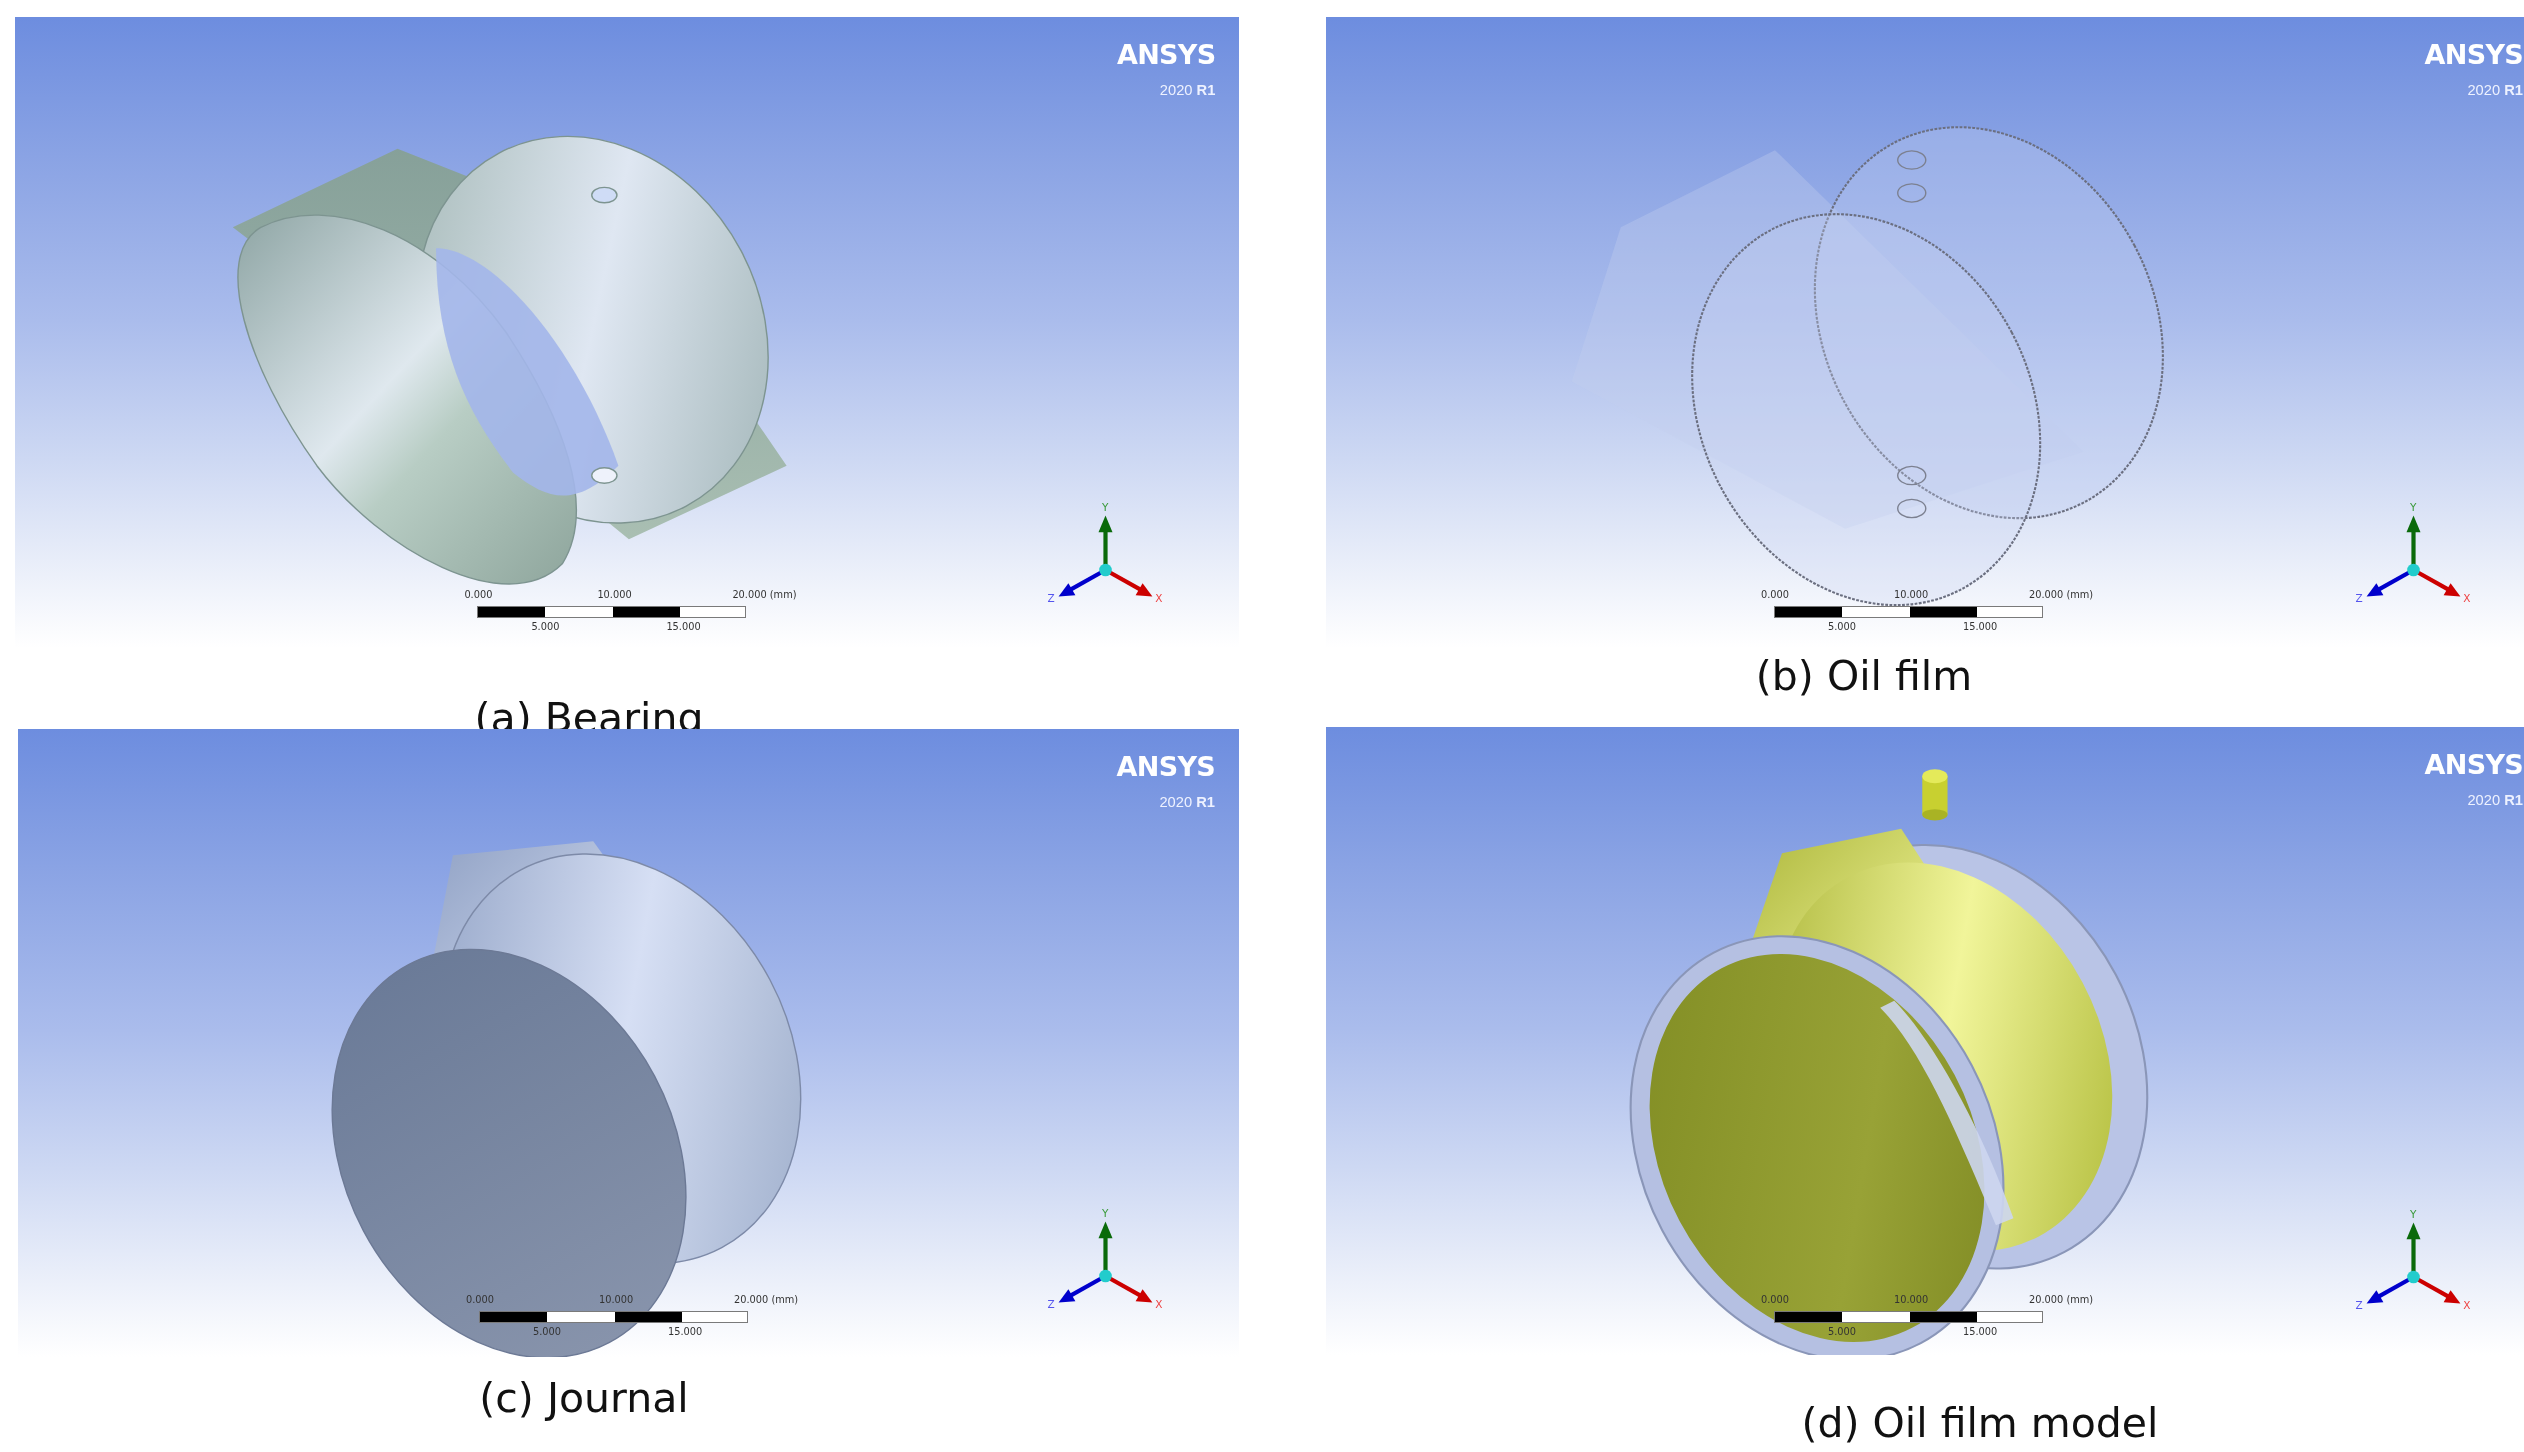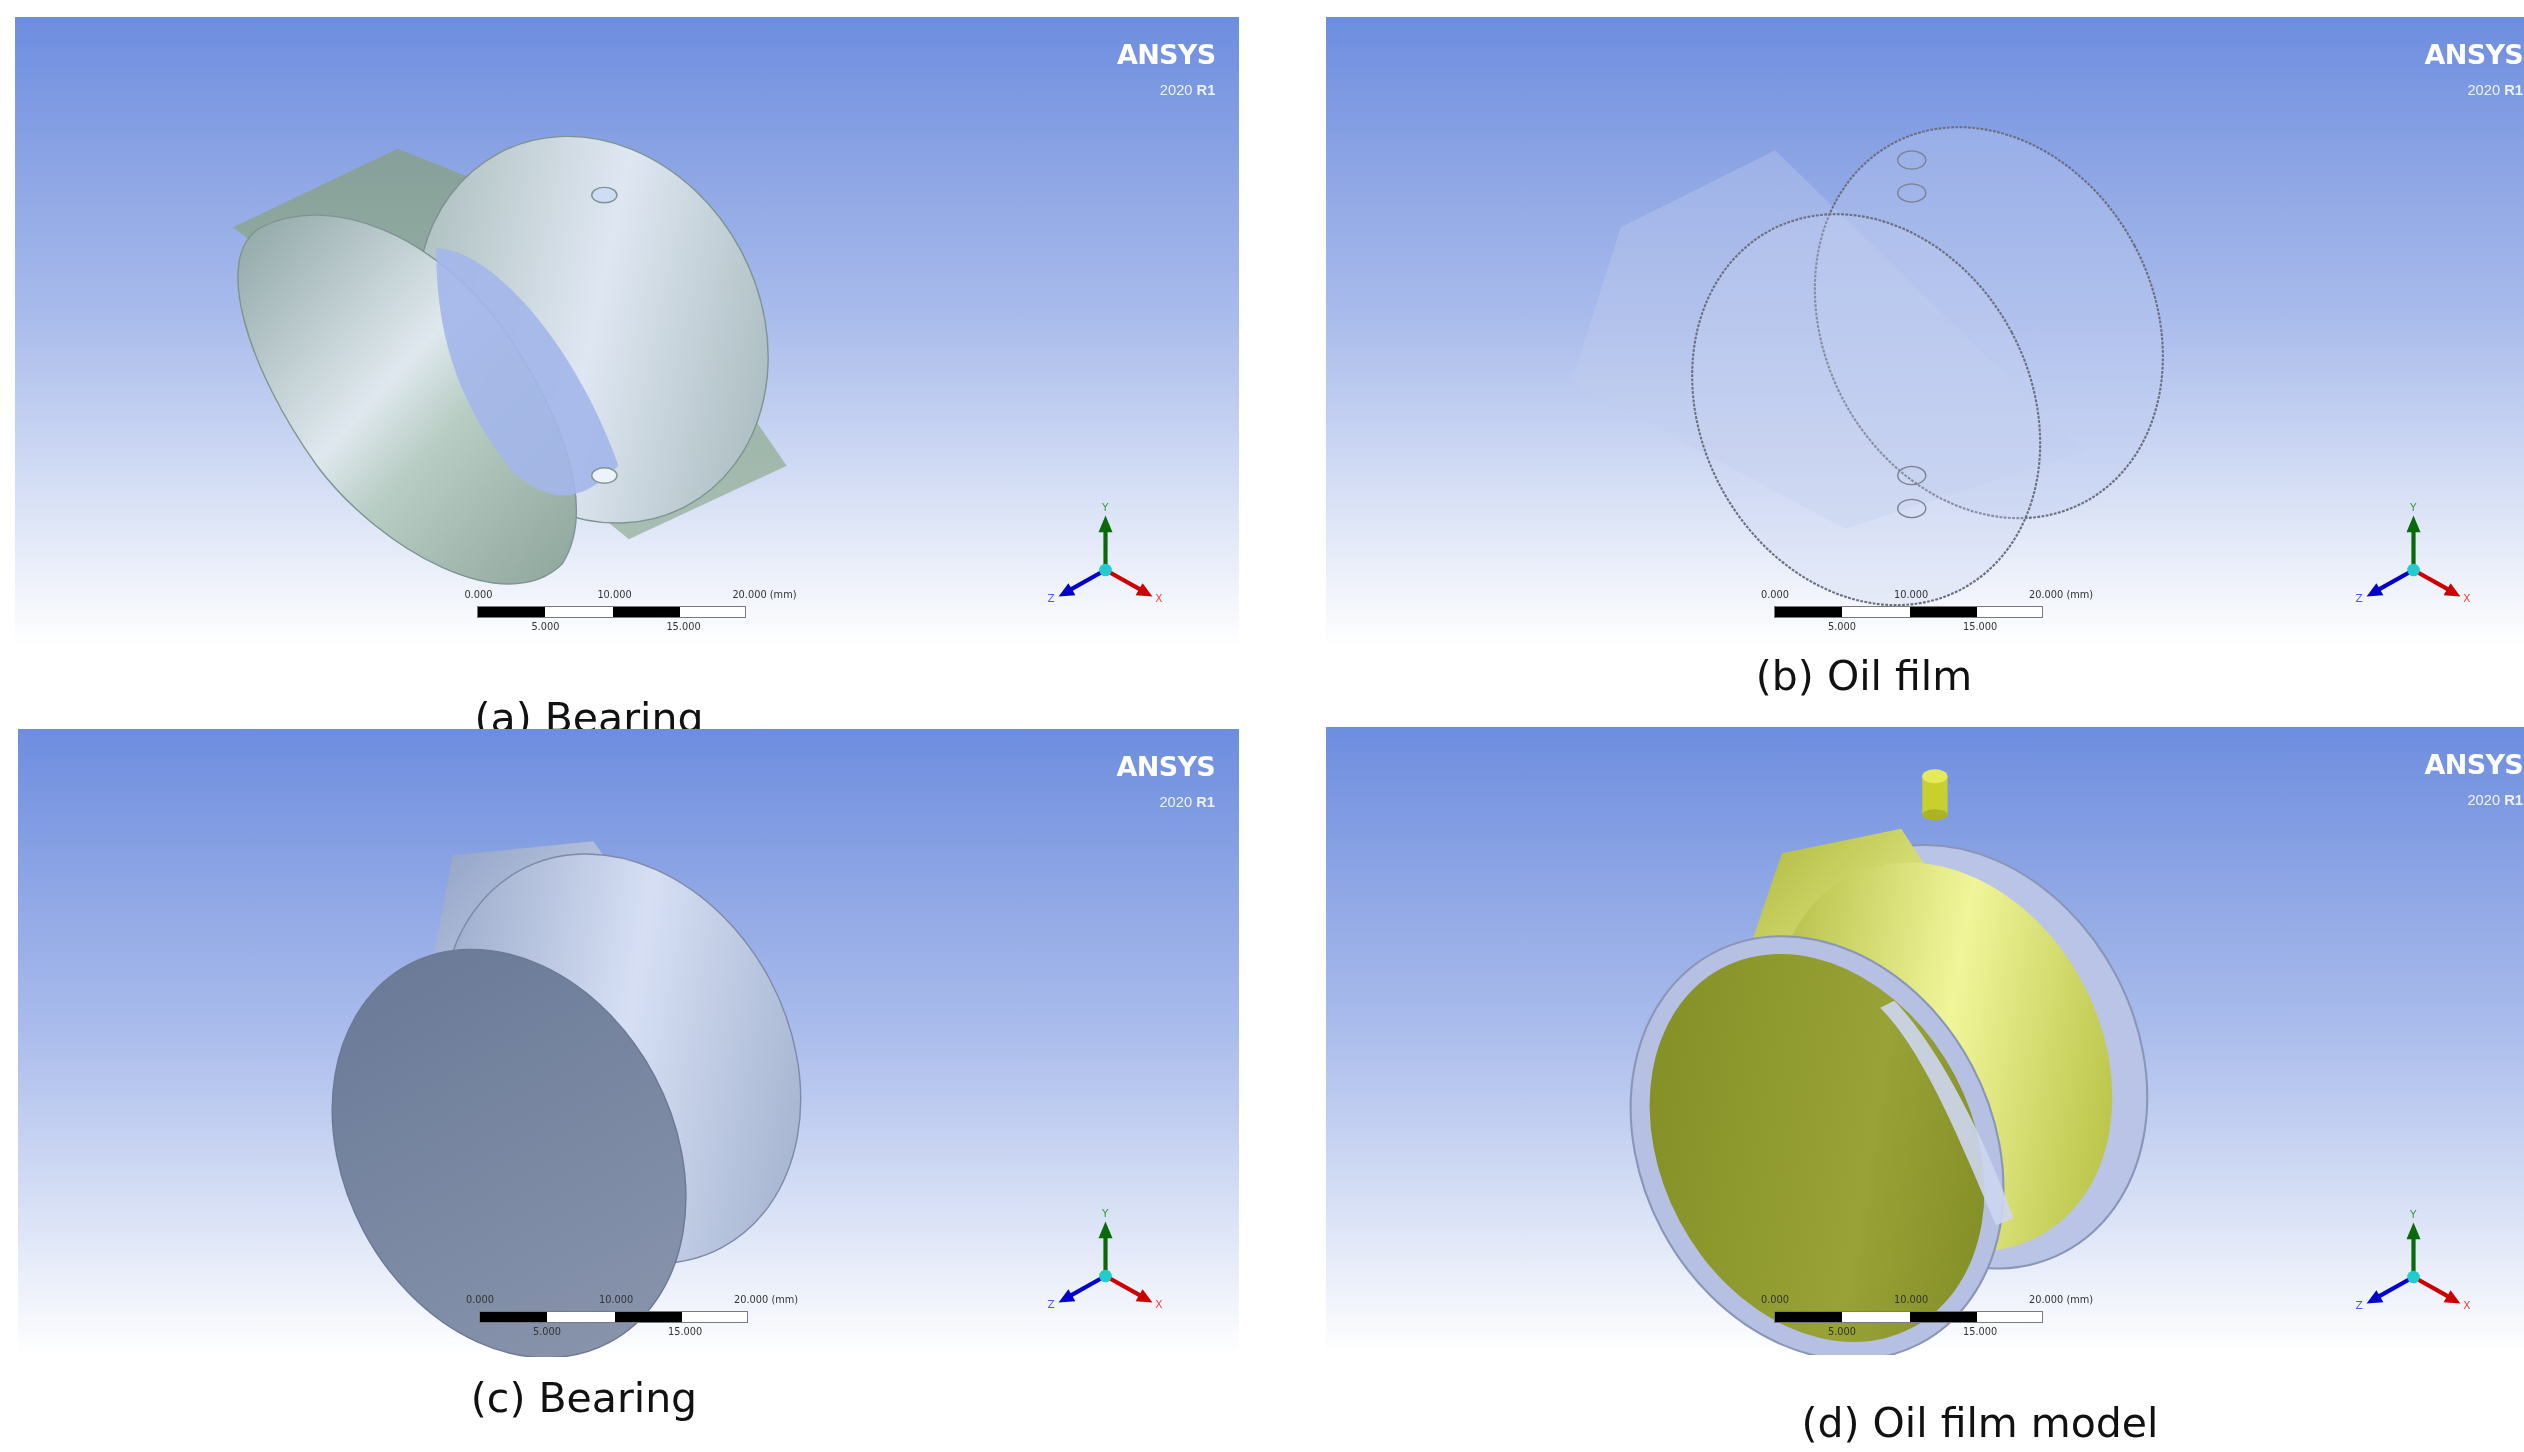--- a/index.html
+++ b/index.html
@@ -161,21 +161,21 @@
     <line x1="85" y1="100" x2="135" y2="128" stroke="#cc0000" stroke-width="6"></line>
     <polygon points="152,138 128,136 138,119" fill="#cc0000"></polygon>
     <line x1="85" y1="100" x2="35" y2="128" stroke="#0000cc" stroke-width="6"></line>
     <polygon points="18,138 32,119 42,136" fill="#0000cc"></polygon>
     <circle cx="85" cy="100" r="9" fill="#22cccc"></circle>
     <text x="80" y="16" font-size="15" fill="#3a9a3a" font-family="DejaVu Sans, sans-serif">Y</text>
     <text x="156" y="146" font-size="15" fill="#ee4444" font-family="DejaVu Sans, sans-serif">X</text>
     <text x="2" y="146" font-size="15" fill="#5555ee" font-family="DejaVu Sans, sans-serif">Z</text>
   </svg>
 </div>
-<div class="caption" style="left:584px;top:1374px;">(c) Bearing</div>
+<div class="caption" style="left:584px;top:1374px;">(c) Journal</div>
 
 <div class="panel" style="left:1326px;top:727px;width:1175px;height:628px;">
   <svg class="model" width="1175" height="628" viewBox="0 0 1675 895">
     <defs>
       <linearGradient id="oilSide" x1="0" y1="0" x2="1" y2="1">
         <stop offset="0" stop-color="#a2ad2c"></stop>
         <stop offset="0.5" stop-color="#f1f59a"></stop>
         <stop offset="1" stop-color="#a6b22a"></stop>
       </linearGradient>
       <linearGradient id="oilFace" x1="0" y1="0" x2="1" y2="1">

